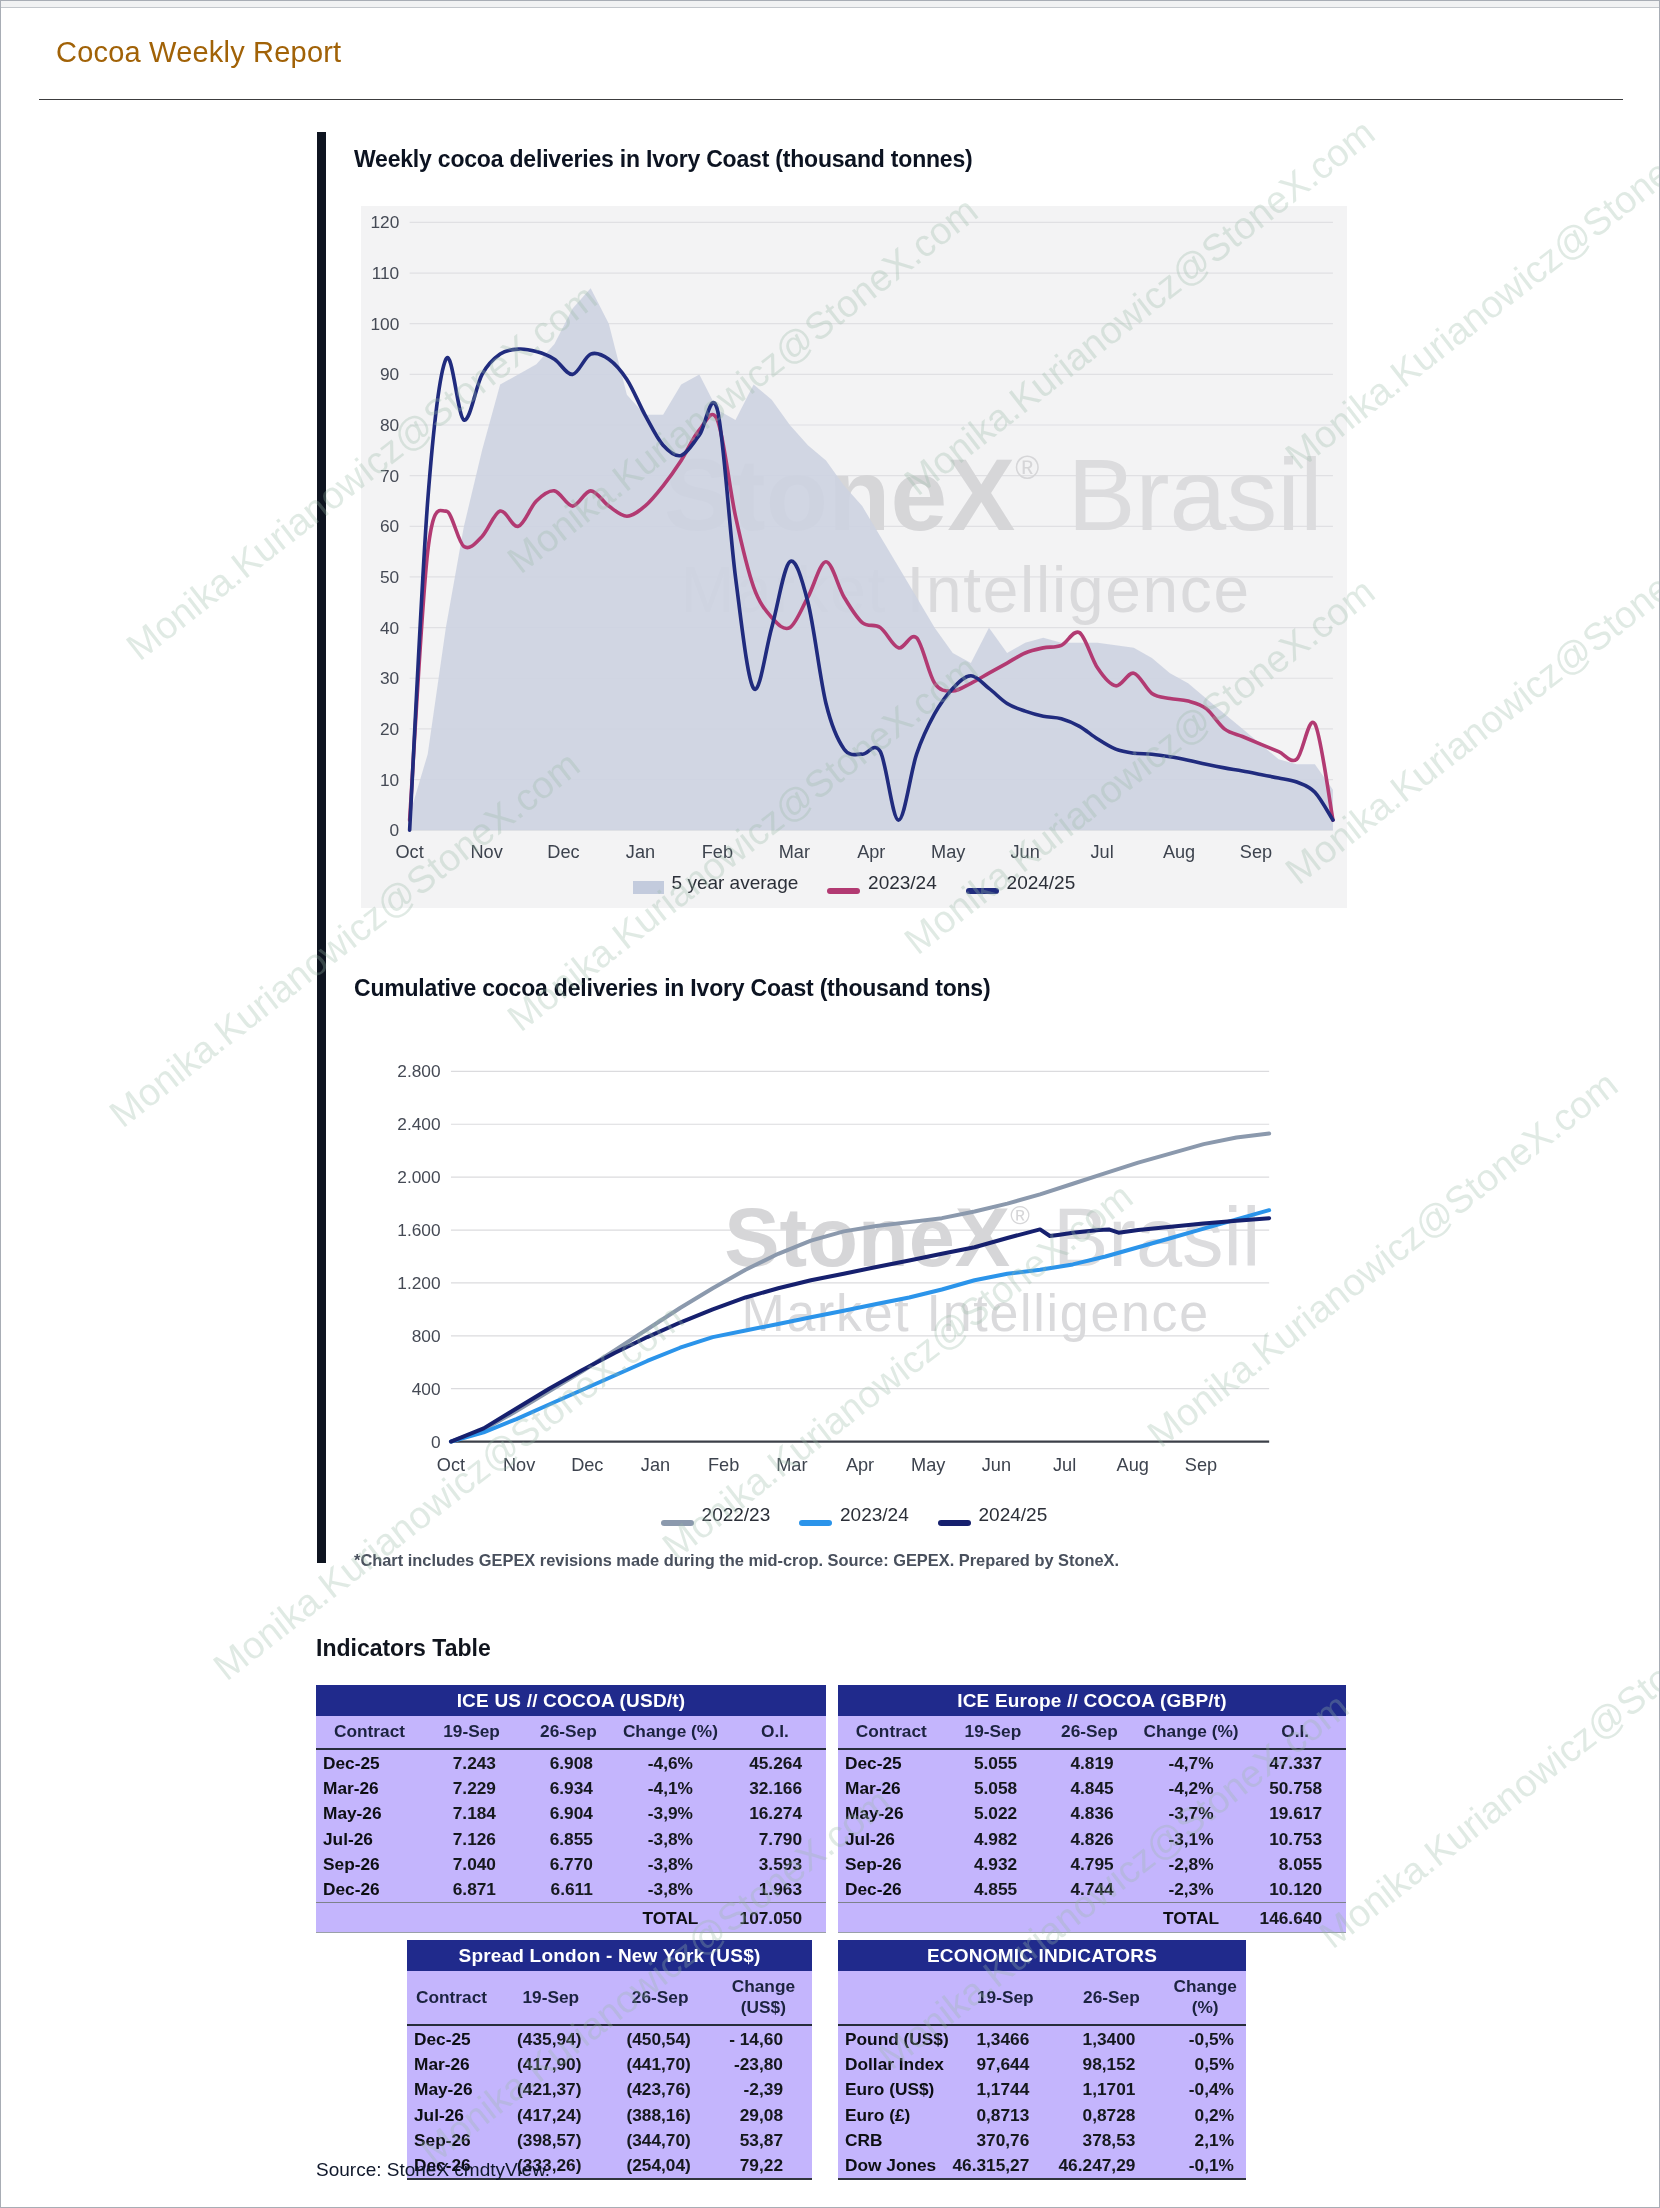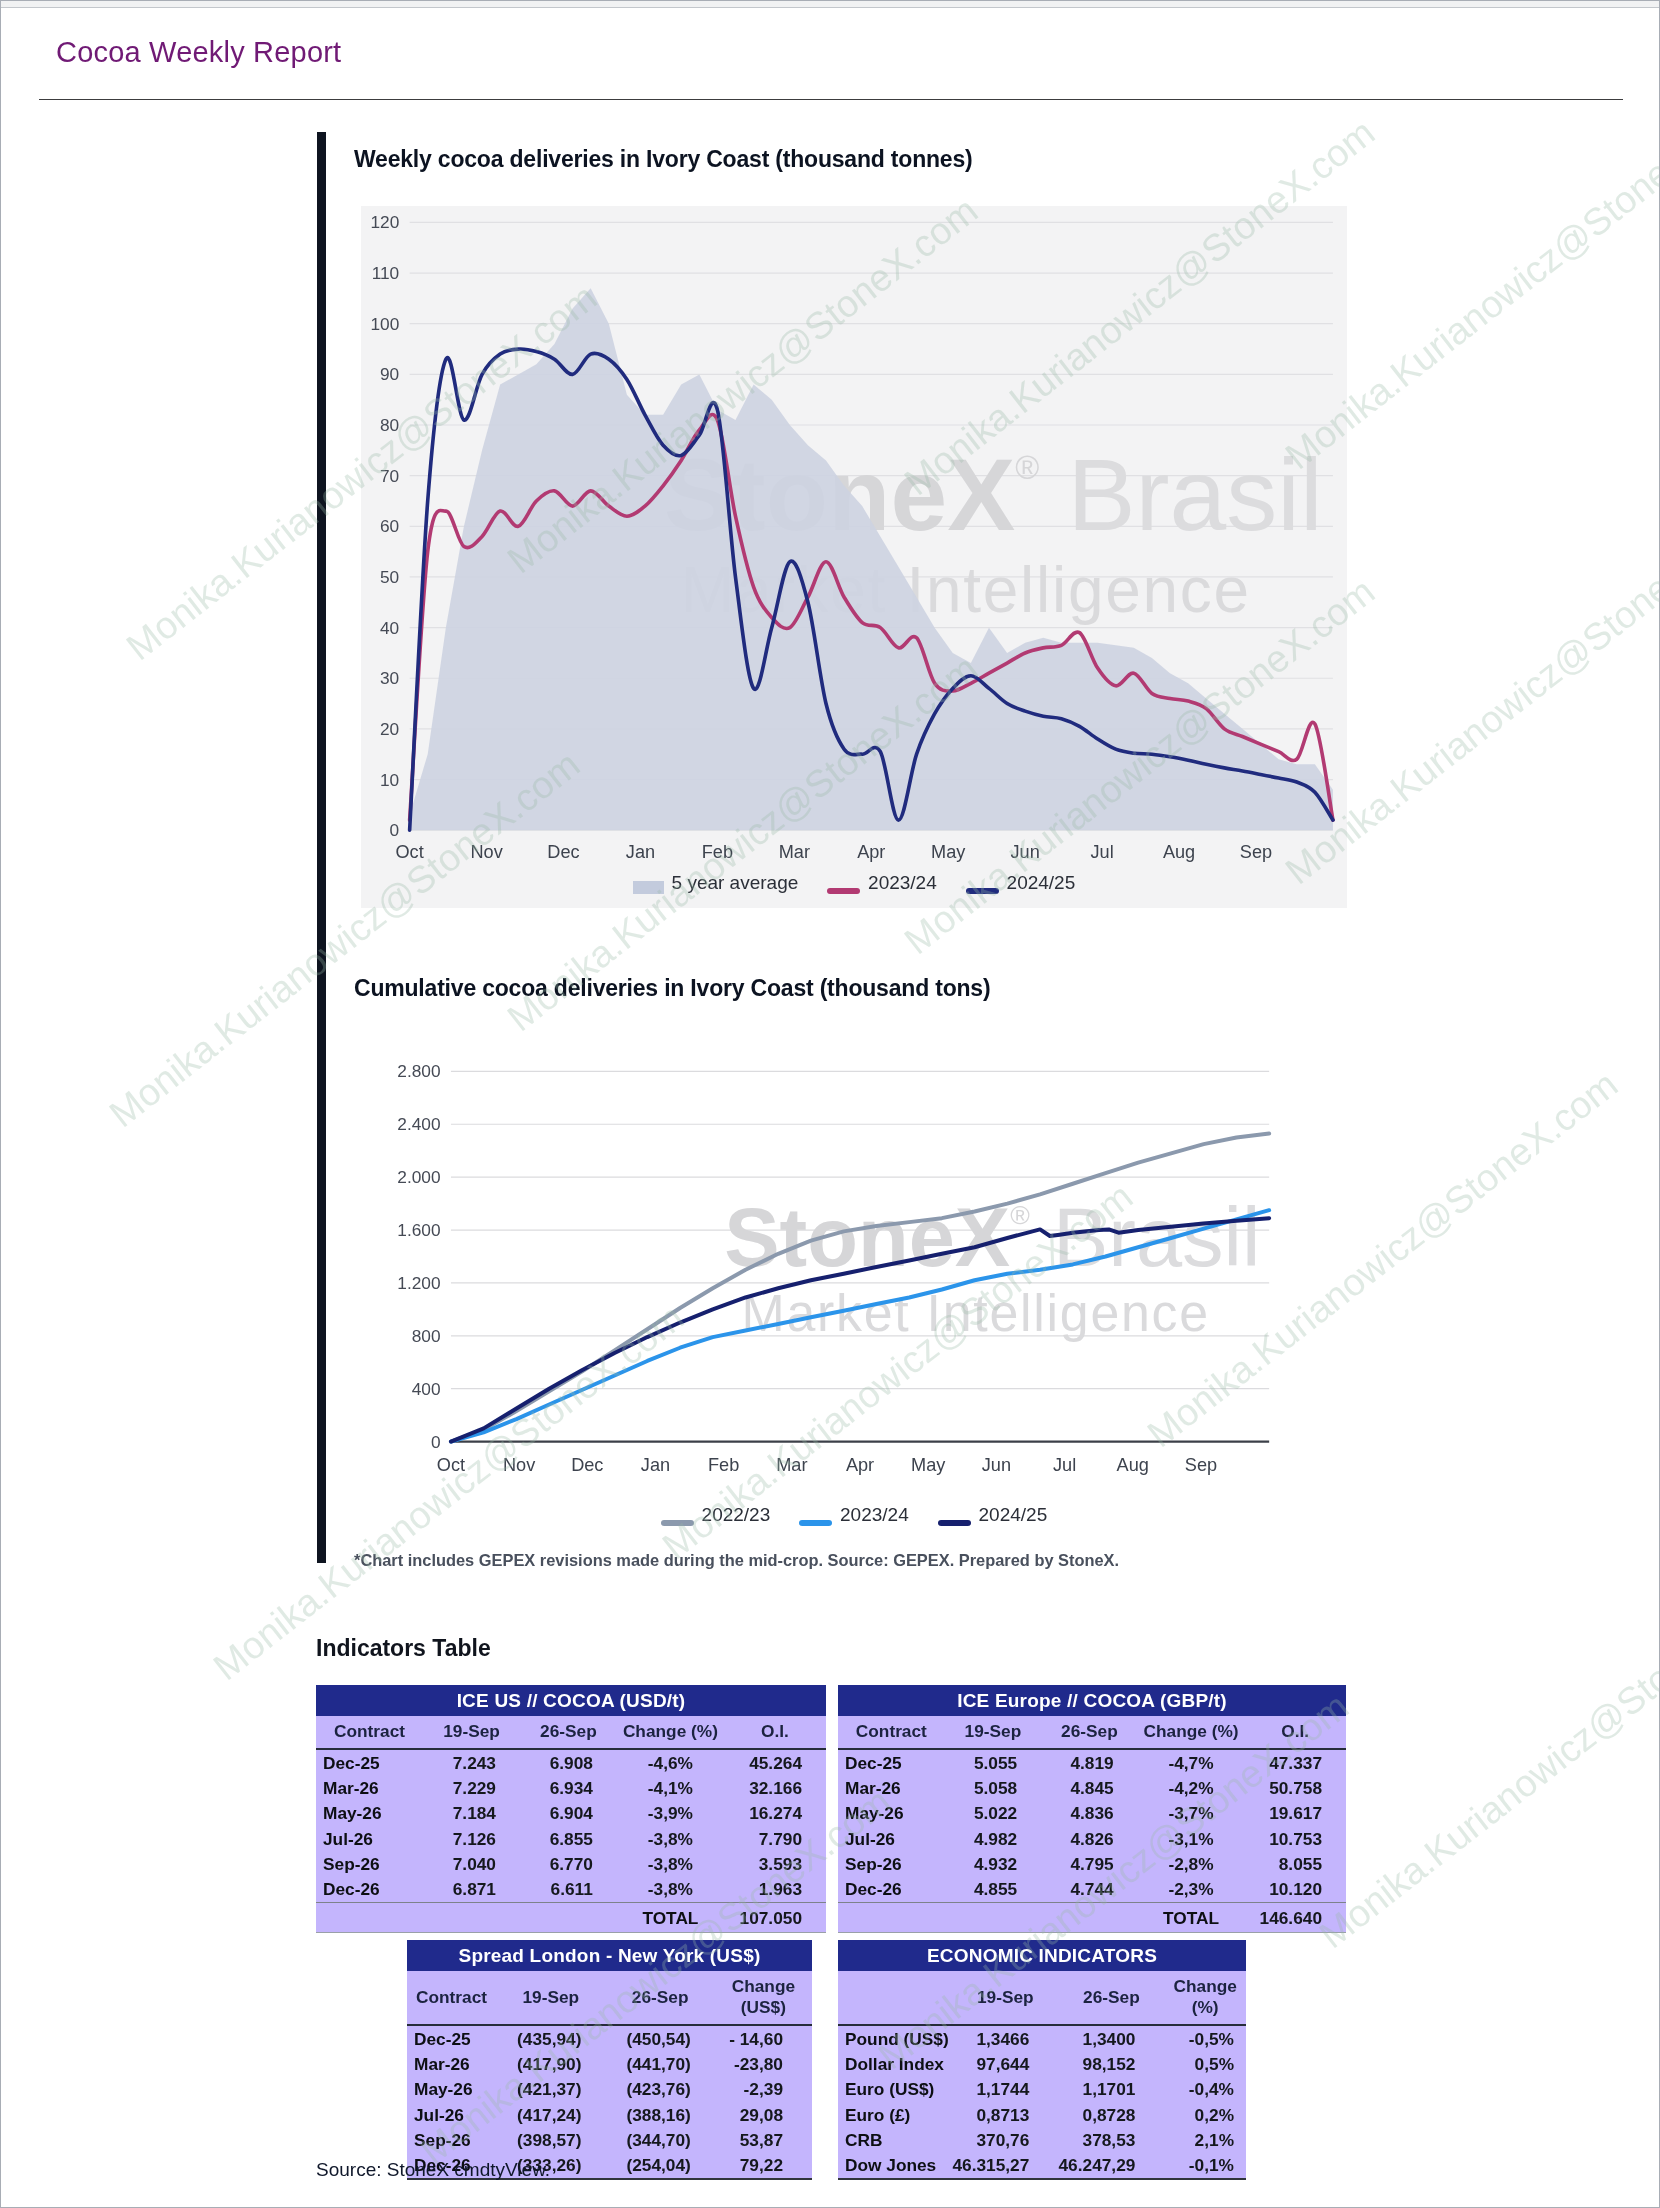--- a/index.html
+++ b/index.html
@@ -1,20 +1,20 @@
 <!DOCTYPE html>
 <html style="font-size:14px"><head>
 <meta charset="utf-8">
 <style>
   html,body{margin:0;padding:0;background:#e8eaed;}
   #page{position:relative;width:1660px;height:2208px;background:#ffffff;
         border:0.9px solid #a8adb5;box-sizing:border-box;overflow:hidden;
         font-family:"Liberation Sans",sans-serif;}
   #topstrip{position:absolute;left:0;top:0;width:100%;height:6px;background:#f1f2f3;border-bottom:0.9px solid #c3c7cc;}
-  .page-title{position:absolute;left:55px;top:35px;font-size:29px;font-weight:400;color:#701a75;letter-spacing:0.2px;}
+  .page-title{position:absolute;left:55px;top:35px;font-size:29px;font-weight:400;color:#a16207;letter-spacing:0.2px;}
   .title-rule{position:absolute;left:38px;top:98px;width:1584px;height:0;border-top:0.9px solid #3c3c3e;}
   #sidebar-bar{position:absolute;left:316px;top:131px;width:8.6px;height:1431px;background:#0e1420;}
   .chart-title{position:absolute;left:353px;font-size:23px;font-weight:700;color:#0c1321;letter-spacing:-0.2px;}
   #c1-title{top:145px;} #c2-title{top:974px;}
   .panel{position:absolute;left:360px;}
   #c1-panel{top:205px;width:986px;height:702px;background:#f3f3f4;}
   #c2-panel{top:1027px;width:986px;height:463px;background:#ffffff;}
   .panel svg{position:absolute;left:0;top:0;width:100%;height:100%;}
   .legend{position:absolute;display:flex;justify-content:center;align-items:center;gap:29px;}
   #legend1{left:0;right:0;bottom:14px;}

